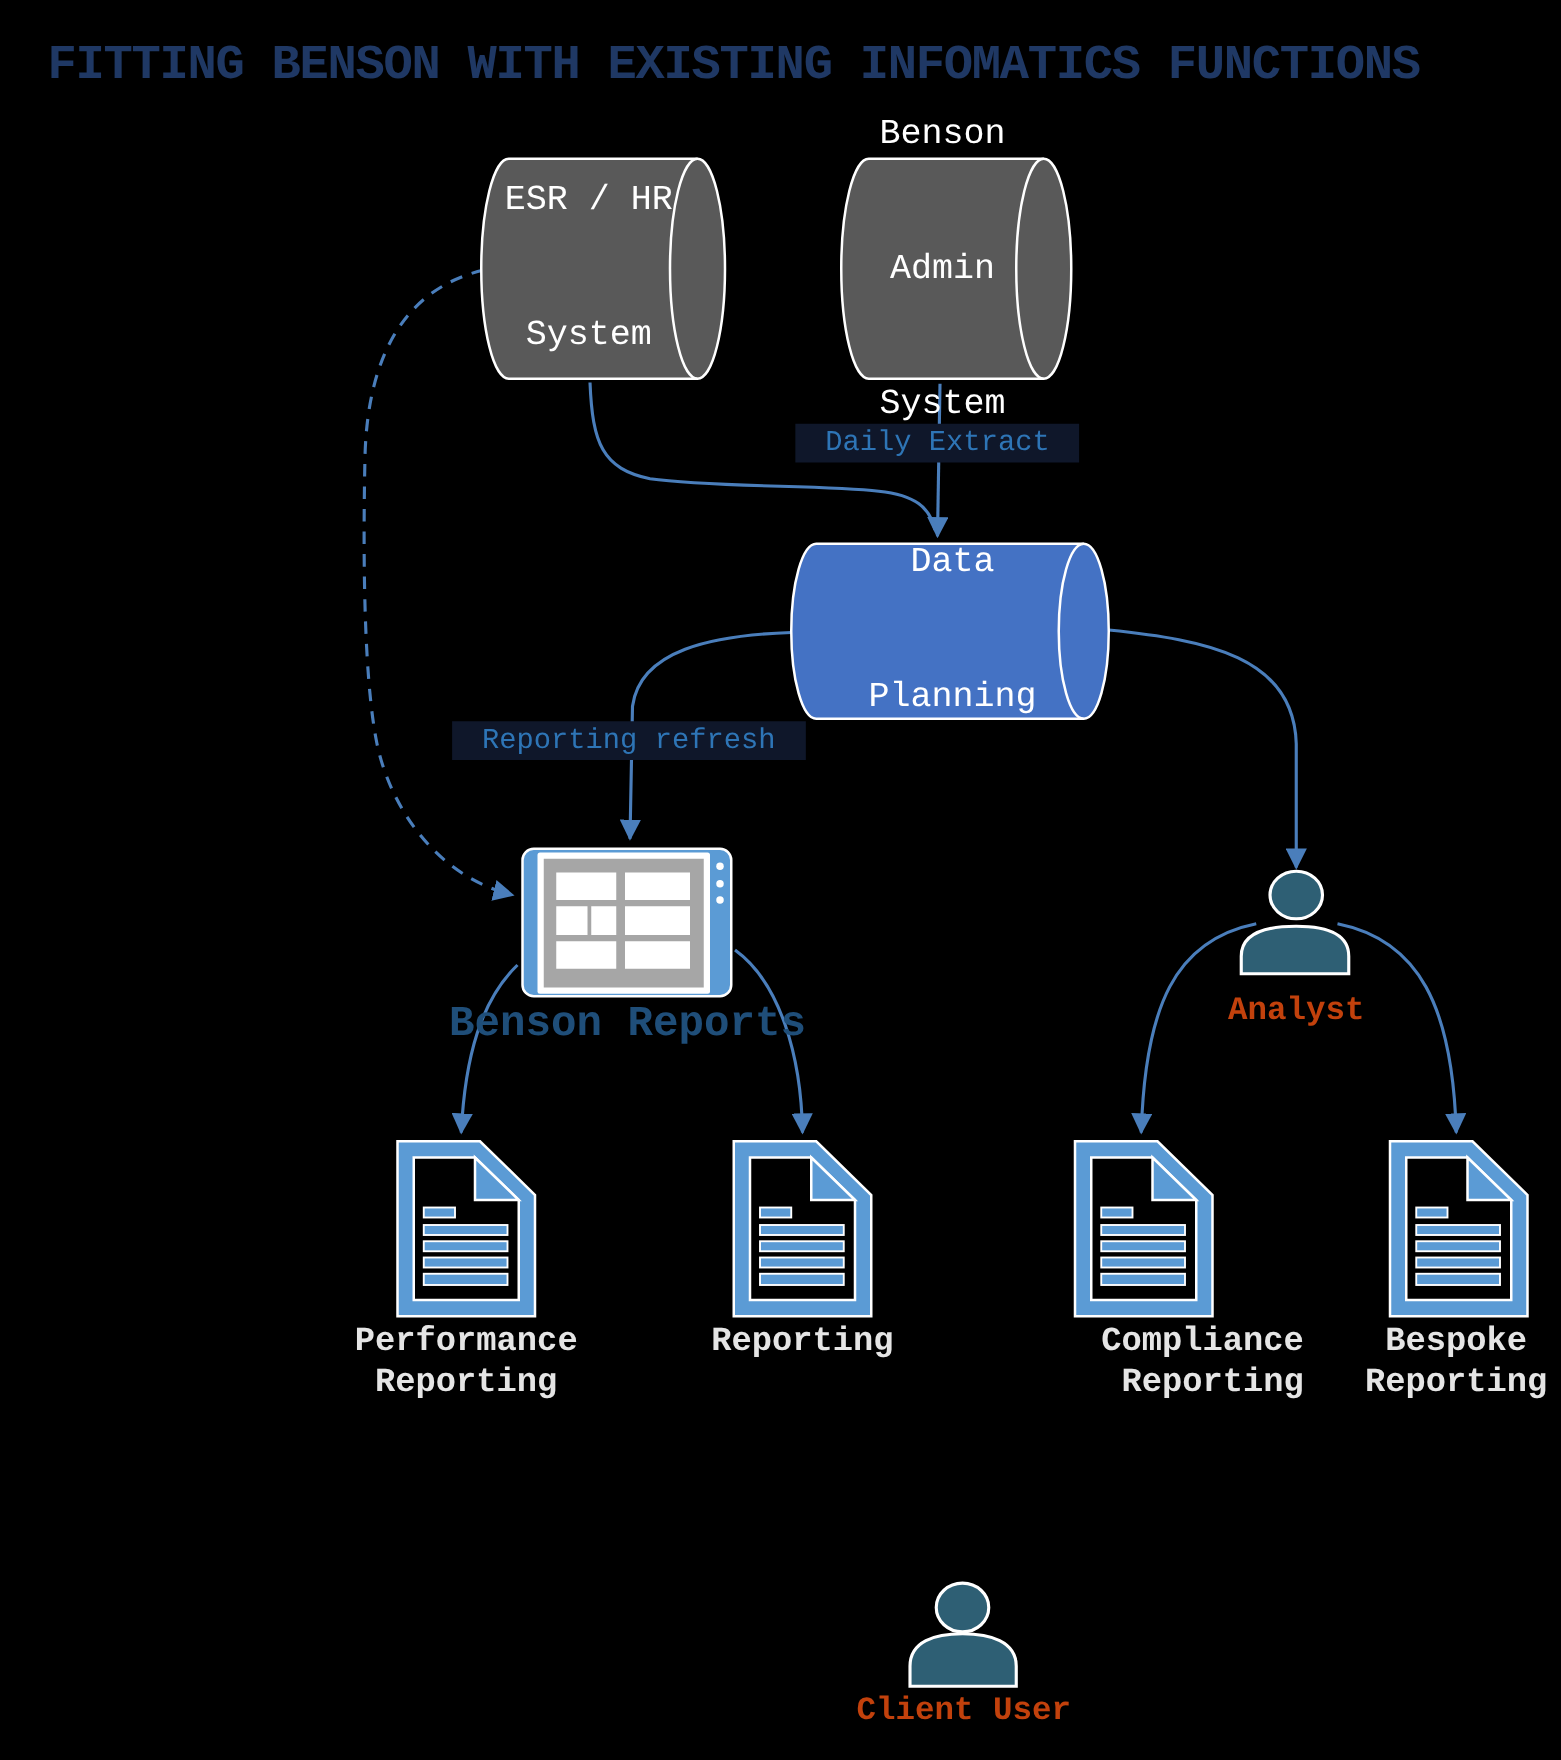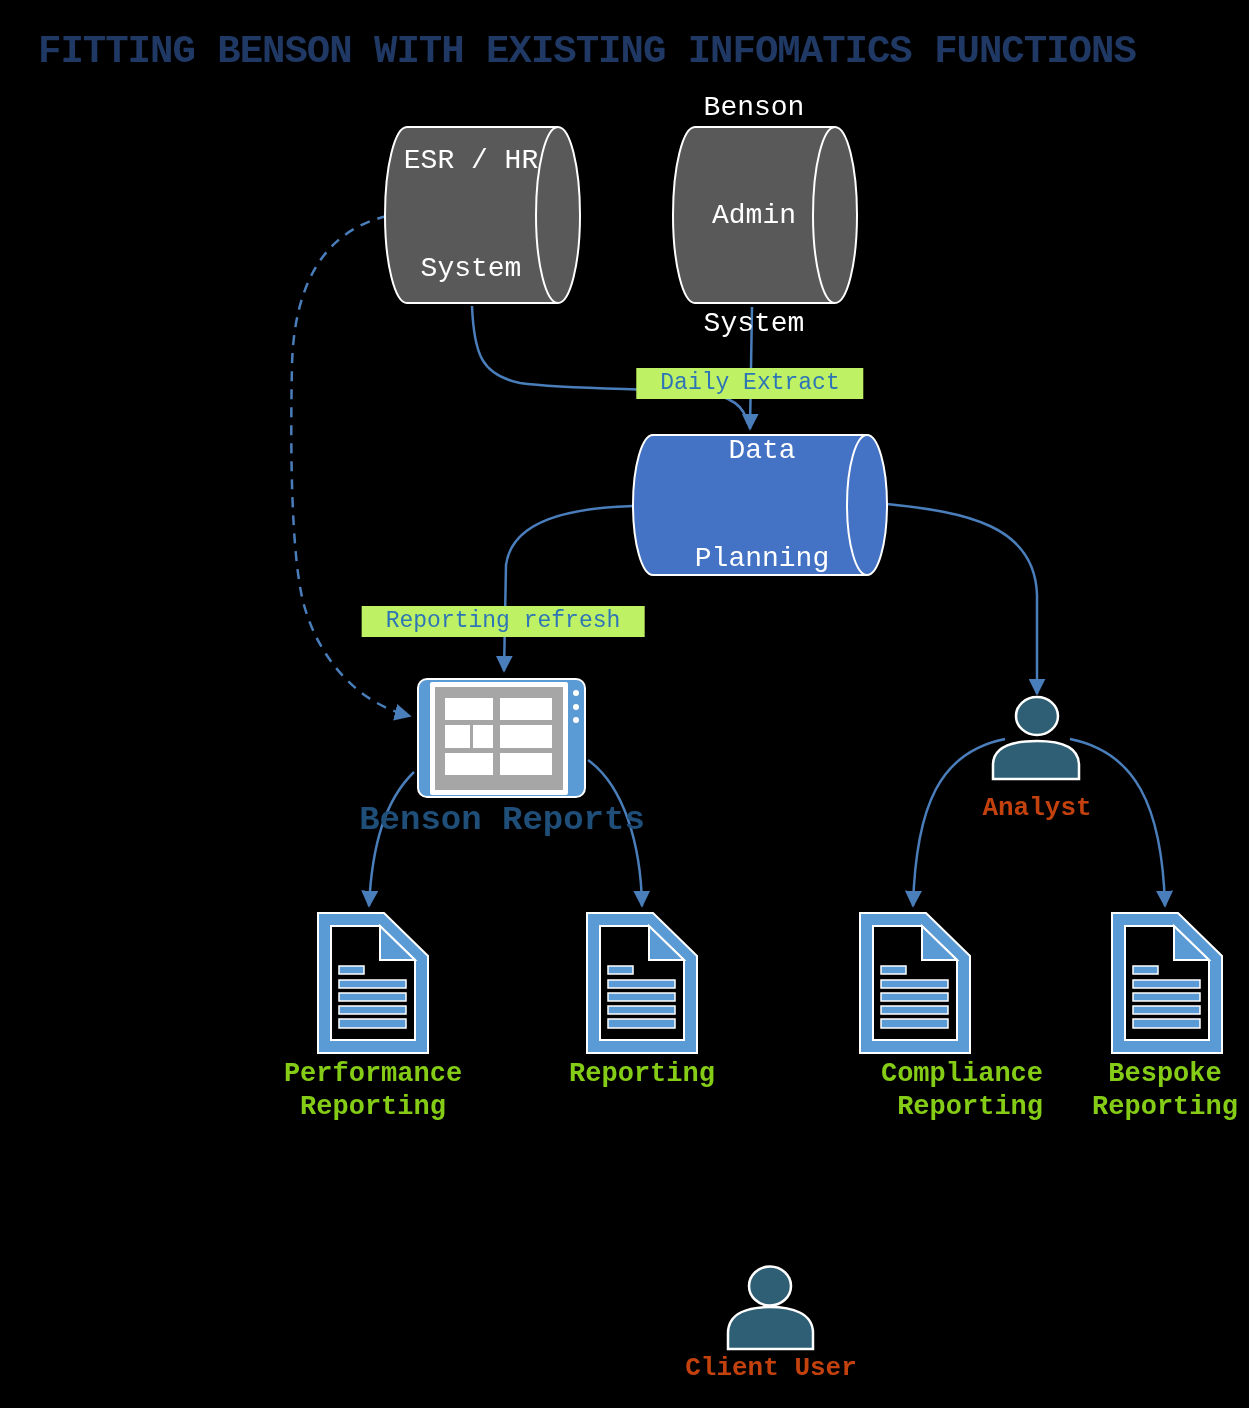--- a/index.html
+++ b/index.html
@@ -4,27 +4,27 @@
 <style>
   html,body{margin:0;padding:0;background:#000;}
   #stage{position:relative;width:1249px;height:1408px;background:#000;overflow:hidden;
          font-family:"Liberation Sans",sans-serif;}
   #stage svg{position:absolute;left:0;top:0;}
   .abs{position:absolute;font-family:Liberation Mono, monospace;}
   .title{left:38px;top:30px;font-size:39px;font-weight:700;letter-spacing:-1px;
          color:#1F3864;white-space:nowrap;}
   .node-label{color:#fff;font-size:28px;line-height:36px;text-align:center;
               transform:translate(-50%,-50%);white-space:pre;}
-  .edge-label{background:#bef264;color:#2E75B6;font-size:23px;line-height:29px;
-              padding:1px 24px;transform:translateX(-50%);white-space:nowrap;margin-top:29px;}
+  .edge-label{background:#0f172a;color:#2E75B6;font-size:23px;line-height:29px;
+              padding:1px 24px;transform:translateX(-50%);white-space:nowrap;}
   .cap-dark{color:#1F4E79;font-size:34px;font-weight:600;transform:translateX(-50%);
             white-space:nowrap;}
   .cap-blue{color:#c2410c;font-size:26px;font-weight:600;transform:translateX(-50%);
             white-space:nowrap;}
-  .doc-cap{width:260px;text-align:center;color:#84cc16;font-size:27px;font-weight:600;
+  .doc-cap{width:260px;text-align:center;color:#e5e5e5;font-size:27px;font-weight:600;
            line-height:33px;transform:translateX(-50%);}
 </style>
 </head>
 <body>
 
 <div id="stage">
 
   <svg width="1249" height="1408" viewBox="0 0 1249 1408">
     <defs>
       <marker id="ah" viewBox="0 0 10 10" refX="9" refY="5" markerWidth="17" markerHeight="17" markerUnits="userSpaceOnUse" orient="auto">

